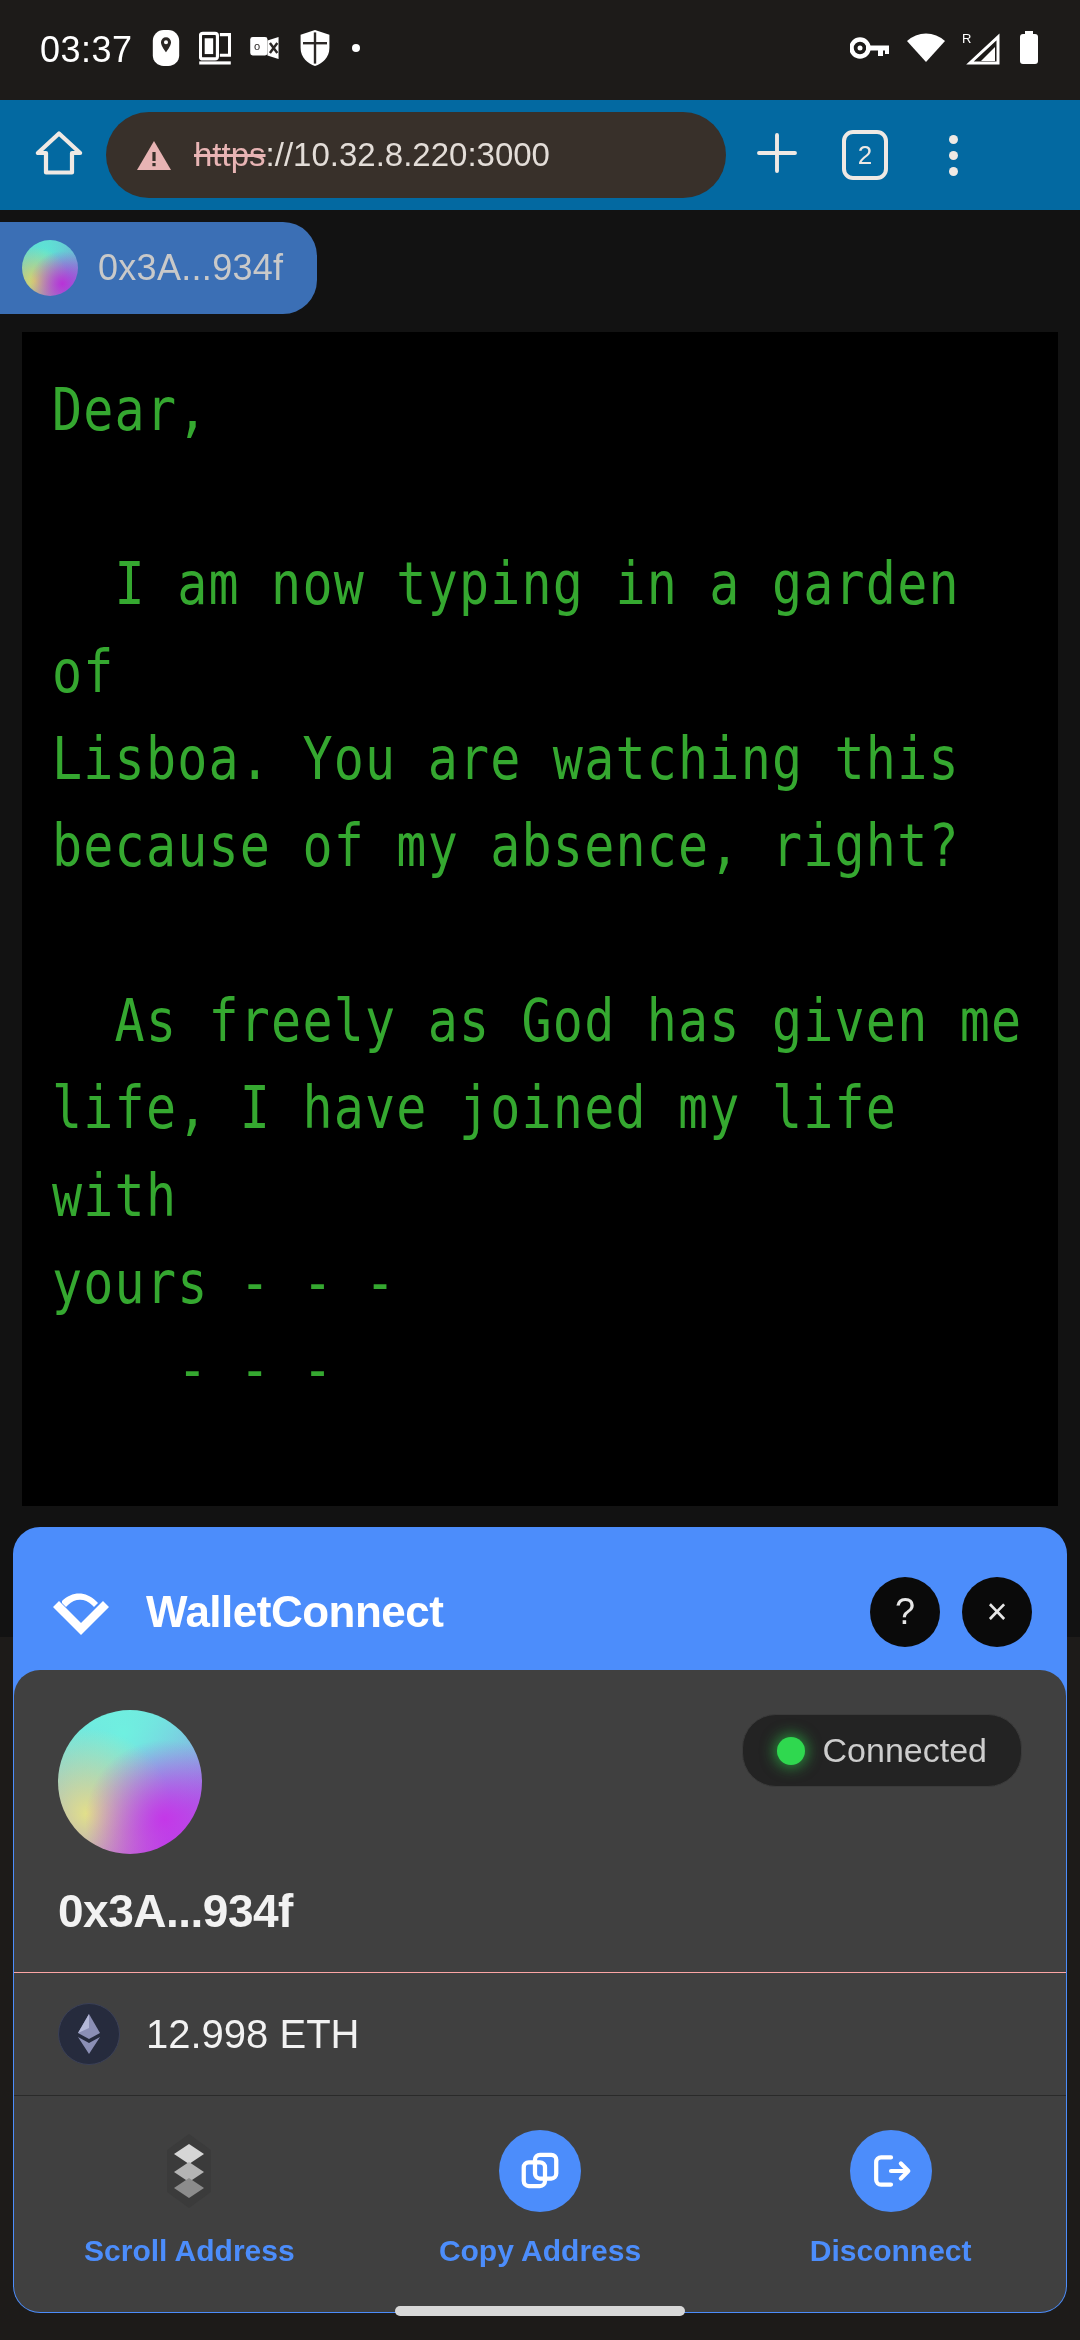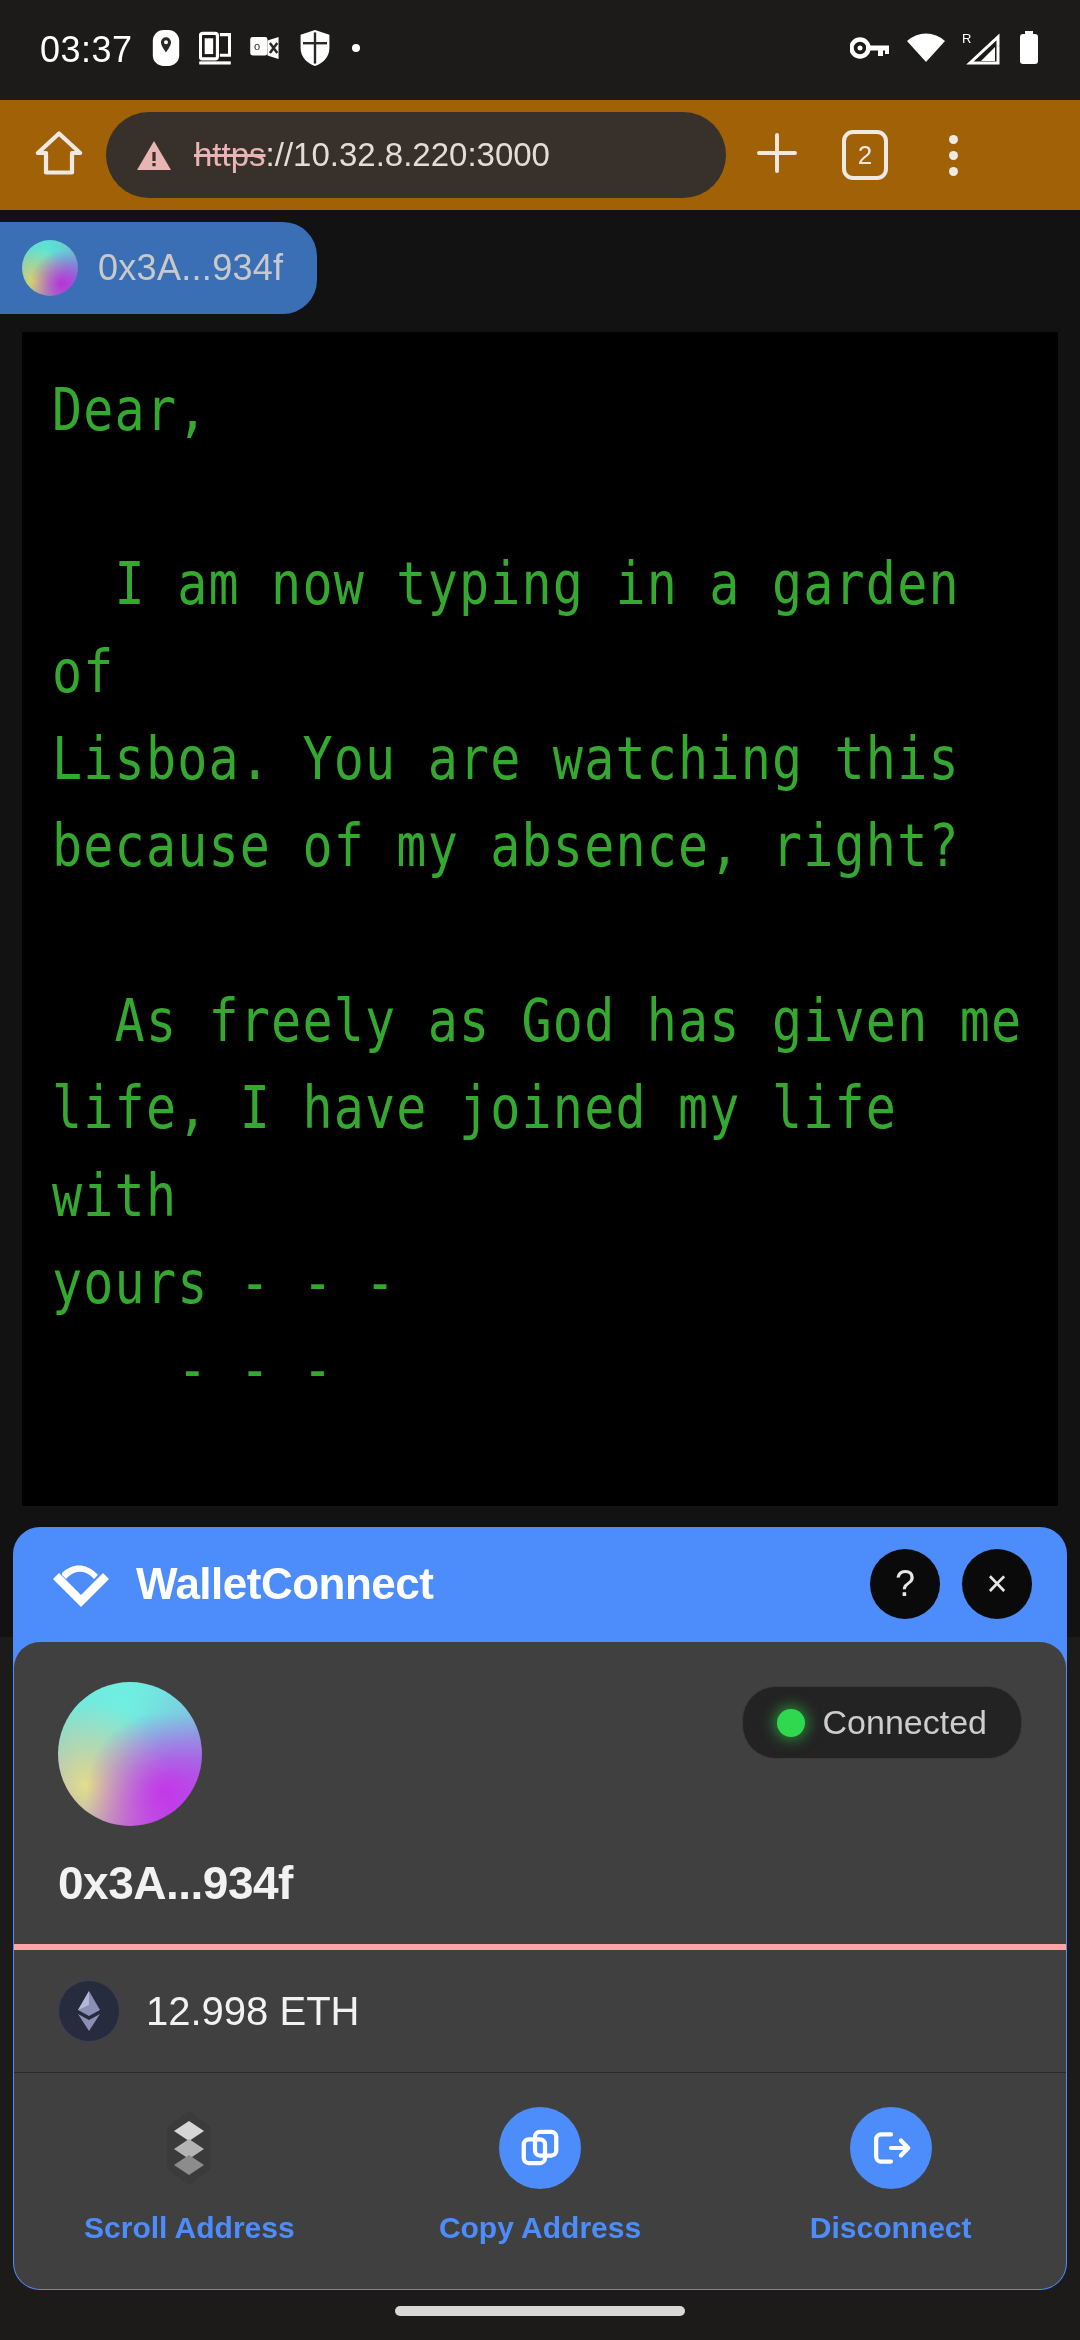--- a/index.html
+++ b/index.html
@@ -17,21 +17,21 @@
     padding: 0 40px; color: #fff;
   }
   .sb-left { display: flex; align-items: center; gap: 18px; }
   .sb-clock { font-size: 36px; letter-spacing: 0.5px; color:#fff; }
   .sb-right { margin-left: auto; display: flex; align-items: center; gap: 16px; }
   .sb-ico { display:block; }
 
   
   .toolbar {
     height: 110px; display: flex; align-items: center;
-    padding: 0 26px; gap: 14px; background: #a16207;
+    padding: 0 26px; gap: 14px; background: #0369a1;
   }
   .home-btn { width: 66px; height: 66px; display:flex; align-items:center; justify-content:center; }
   .omnibox {
     flex: 1; height: 86px; background: #38302a; border-radius: 43px;
     display: flex; align-items: center; padding: 0 30px; gap: 22px;
     max-width: 620px;
   }
   .warn-tri { width: 36px; height: 32px; flex: 0 0 auto; }
   .url { font-size: 33px; color: #e3ddd8; white-space: nowrap; overflow: hidden; }
   .url .sch { color: #e8b4b4; text-decoration: line-through; }
@@ -82,21 +82,21 @@
     padding: 26px 34px; border-radius: 10px;
   }
 
   
   .wc-modal {
     position: absolute; left: 14px; right: 14px; top: 1528px;
     background: #4c8dfb; border-radius: 26px; overflow: hidden;
     box-shadow: 0 0 0 1px #4c8dfb;
   }
   .wc-head {
-    height: 112px; display: flex; align-items: center; padding: 0 34px; gap: 22px;
+    height: 112px; display: flex; align-items: center; padding: 0 34px; gap: 32px; margin-top: 28px;
   }
   .wc-logo { width: 66px; height: 46px; }
   .wc-title { font-size: 44px; font-weight: bold; color:#fff; letter-spacing:-.5px; }
   .wc-head-btns { margin-left:auto; display:flex; gap: 22px; }
   .wc-circ {
     width: 70px; height: 70px; border-radius: 50%; background:#0a0a0a;
     display:flex; align-items:center; justify-content:center;
     color:#e7e7e7; font-size: 36px;
   }
   .wc-body {
@@ -117,21 +117,21 @@
     display:flex; align-items:center; gap: 18px; padding: 16px 34px;
   }
   .dot-green {
     width: 28px; height: 28px; border-radius:50%; background:#2fd84f;
     box-shadow: 0 0 14px 3px rgba(47,216,79,.55);
   }
   .status-txt { font-size: 34px; color:#cdcdcd; }
   .acct-addr { font-size: 46px; color:#f2f2f2; font-weight: bold; margin-top: 30px; letter-spacing:-.5px; }
 
   .wc-balance {
-    border-top: 6px solid #fca5a5; border-bottom: 1px solid #2a2a2a;
+    border-top: 1px solid #fca5a5; border-bottom: 1px solid #2a2a2a;
     display:flex; align-items:center; gap: 26px; padding: 30px 44px;
   }
   .eth-coin {
     width: 62px; height: 62px; border-radius: 50%;
     background:#262b3d; border:1px solid #3b4057;
     display:flex; align-items:center; justify-content:center;
   }
   .bal-txt { font-size: 40px; color:#f2f2f2; font-weight:500; }
 
   .wc-actions { display:flex; padding: 34px 0 44px 0; }

